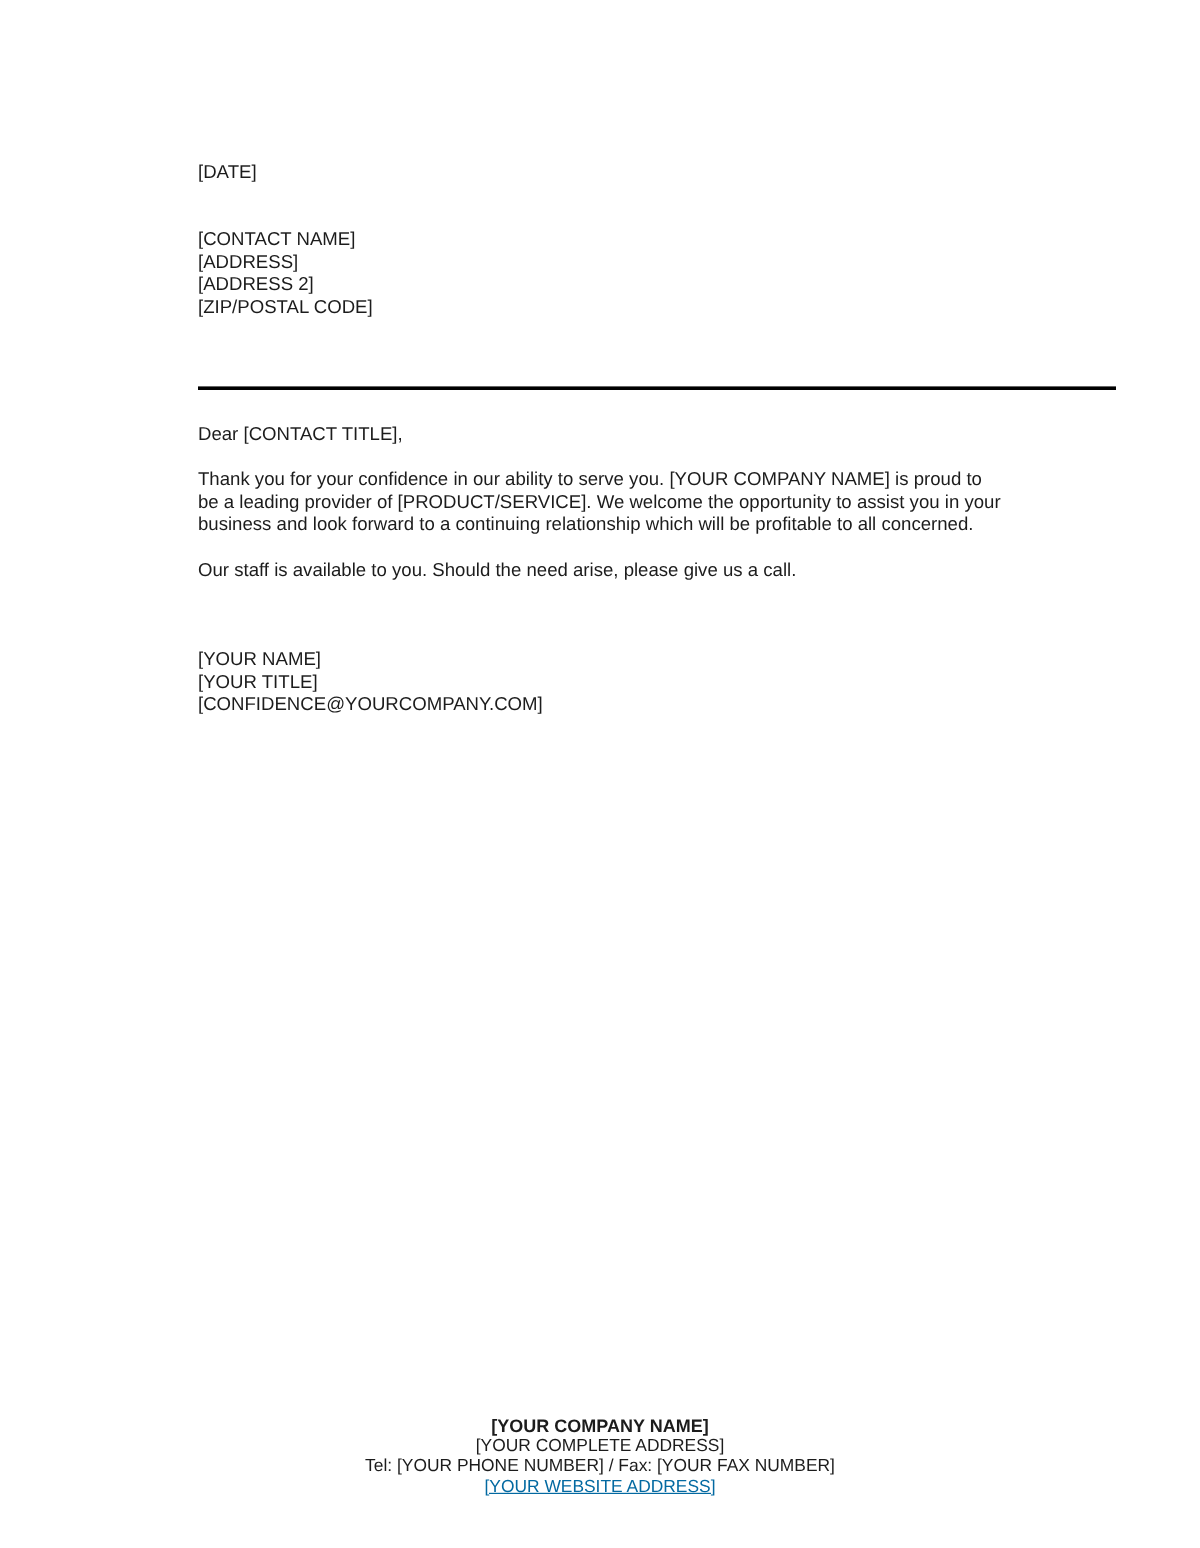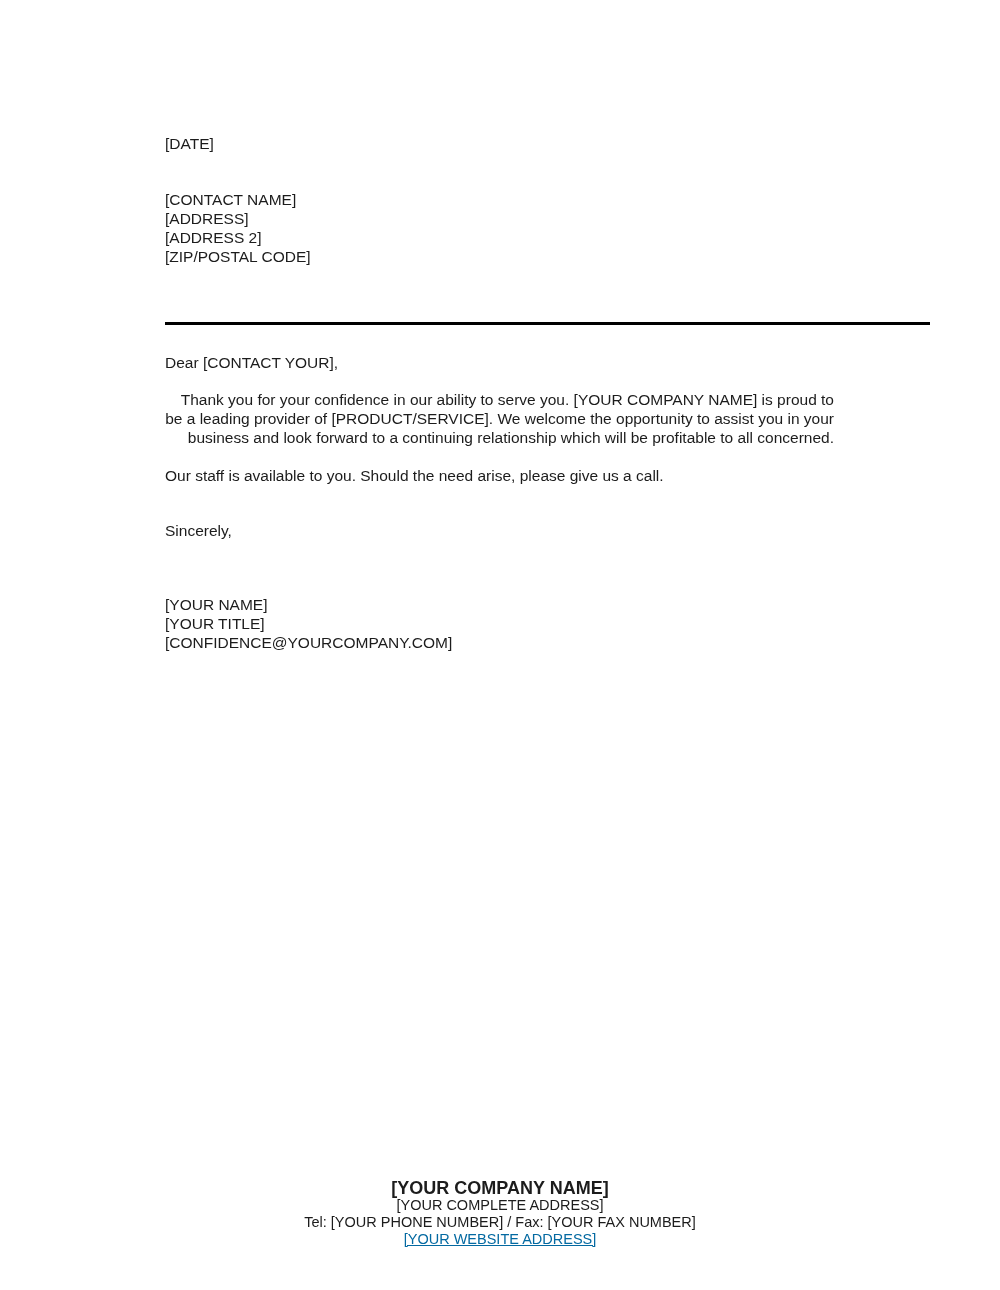--- a/index.html
+++ b/index.html
@@ -30,34 +30,34 @@
     letter-spacing: 0.2px;
   }
   .subject-rule {
     margin-top: 9px;
     height: 3px;
     background: #000000;
     border: none;
     width: 765px;
   }
   .salutation { margin-top: 28px; }
-  .para1 { margin-top: 18px; max-width: 770px; text-align: right; }
+  .para1 { margin-top: 18px; max-width: 770px; }
   .para2 { margin-top: 19px; max-width: 770px; }
   .closing { margin-top: 36px; }
   .signature-block { margin-top: 55px; }
   .footer {
     position: absolute;
     left: 0;
     right: 0;
     top: 1164px;
     text-align: center;
     font-size: 14.5px;
     line-height: 17px;
   }
-  .footer .company { font-weight: bold; font-size: 18px; }
+  .footer .company { font-weight: bold; font-size: 15px; }
   .footer a {
     text-decoration: underline;
     cursor: pointer;
   }
 </style>
 </head>
 <body>
 
 <div class="page">
   <div class="content">
@@ -68,27 +68,26 @@
       <div class="line">[CONTACT NAME]</div>
       <div class="line">[ADDRESS]</div>
       <div class="line">[ADDRESS 2]</div>
       <div class="line">[ZIP/POSTAL CODE]</div>
     </div>
 
     <div class="subject-wrap">
       <div class="subject-rule"></div>
     </div>
 
-    <div class="line salutation">Dear [CONTACT YOUR],</div>
+    <div class="line salutation">Dear [CONTACT TITLE],</div>
 
     <p class="para1">Thank you for your confidence in our ability to serve you. [YOUR COMPANY NAME] is proud to be a leading provider of [PRODUCT/SERVICE]. We welcome the opportunity to assist you in your business and look forward to a continuing relationship which will be profitable to all concerned.</p>
 
     <p class="para2">Our staff is available to you. Should the need arise, please give us a call.</p>
 
-    <div class="line closing">Sincerely,</div>
 
     <div class="signature-block">
       <div class="line">[YOUR NAME]</div>
       <div class="line">[YOUR TITLE]</div>
       <div class="line">[CONFIDENCE@YOURCOMPANY.COM]</div>
     </div>
 
   </div>
 
   <div class="footer">

